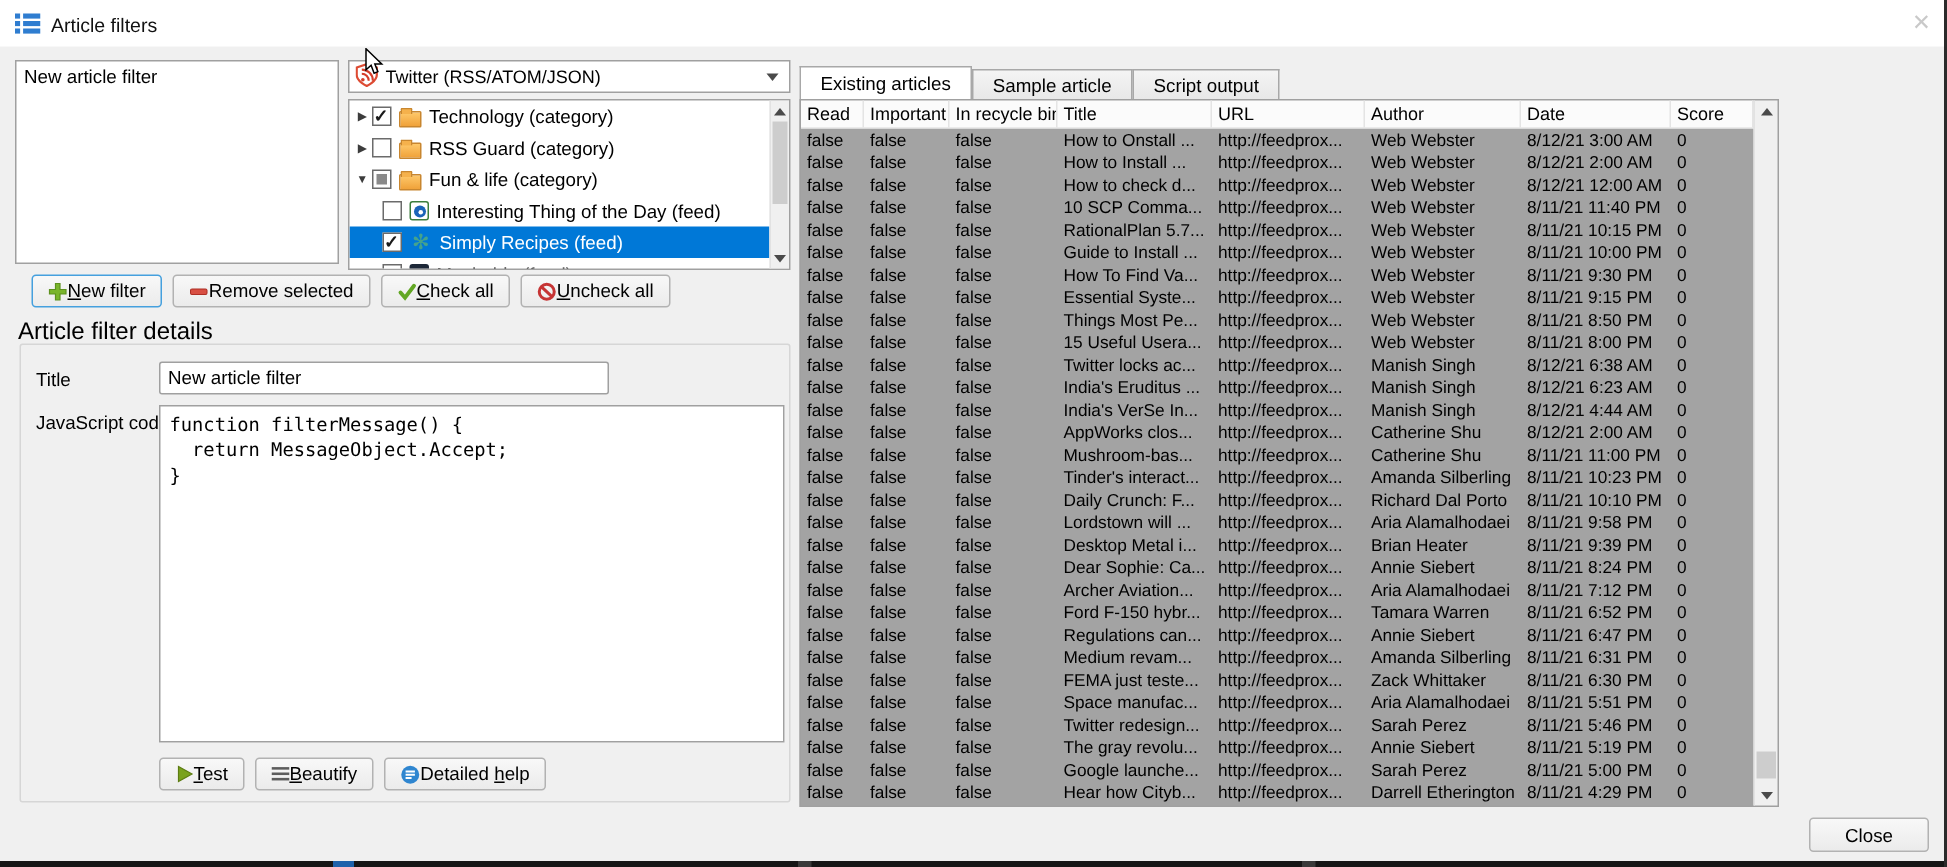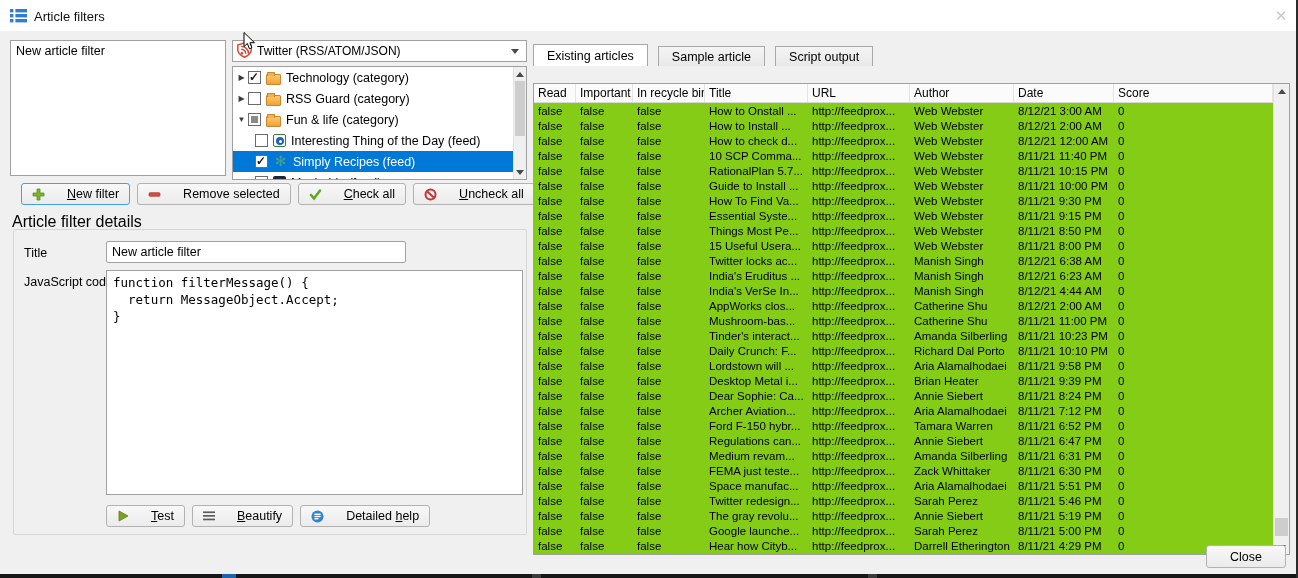--- a/index.html
+++ b/index.html
@@ -58,47 +58,47 @@
   
   .vscroll { position:absolute; top:0; right:0; bottom:0; background:#f0f0f0; border-left:1px solid #e2e2e2; }
   .tree .vscroll { width:13px; }
   .panel .vscroll { width:16px; }
   .sb-btn { position:absolute; left:0; right:0; height:14px; display:flex; align-items:center; justify-content:center; }
   .sb-btn.up { top:0; } .sb-btn.down { bottom:0; }
   .tri-up { width:0; height:0; border-left:4px solid transparent; border-right:4px solid transparent; border-bottom:5px solid #4a4a4a; }
   .tri-down { width:0; height:0; border-left:4px solid transparent; border-right:4px solid transparent; border-top:5px solid #4a4a4a; }
   .sb-thumb { position:absolute; left:1px; right:1px; background:#cdcdcd; }
   
-  .btn { display:inline-flex; align-items:center; justify-content:center; gap:22px; height:22px;
+  .btn { display:inline-flex; align-items:center; justify-content:center; gap:0; height:22px;
          padding:0 10px; background:linear-gradient(#f8f8f8,#ebebeb);
          border:1px solid #b2b2b2; border-radius:3px; font-size:12.5px; white-space:nowrap; cursor:default; }
   .btn.focused { border-color:#45a0de; }
   .toolbar { position:absolute; left:21px; top:183px; display:flex; gap:7px; }
   
   .details-label { position:absolute; left:12px; top:213px; font-size:16px; }
   .groupbox { position:absolute; left:13px; top:229px; width:514px; height:306px;
               border:1px solid #d6d6d6; border-radius:2px; }
   .fl-title { position:absolute; left:10px; top:16px; font-size:12.5px; }
   .fl-code  { position:absolute; left:10px; top:45px; font-size:12.5px; }
   .title-input { position:absolute; left:92px; top:11px; width:300px; height:22px;
                  border:1px solid #a0a0a0; border-radius:2px; padding:0 5px;
                  font-family:"Liberation Sans", sans-serif; font-size:12.5px; background:#fff; }
   .code-area { position:absolute; left:92px; top:40px; width:417px; height:225px;
                border:1px solid #a0a0a0; background:#fff; resize:none; outline:none;
                font-family:"DejaVu Sans Mono", monospace; font-size:12.5px; line-height:17px;
                padding:3px 6px; color:#000; white-space:pre; }
   .details-buttons { position:absolute; left:92px; top:275px; display:flex; gap:7px; }
   
   .tabs { position:absolute; left:533px; top:44px; height:22px; display:flex; align-items:flex-end; }
-  .tab { height:20px; display:flex; align-items:center; padding:0 13px; margin-right:10px;
+  .tab { height:20px; display:flex; align-items:center; padding:0 13px; margin-right:0;
          background:linear-gradient(#f4f4f4,#e8e8e8); border:1px solid #a8a8a8; border-bottom:none;
          font-size:12.5px; }
   .tab.active { height:22px; background:#fff; position:relative; z-index:3; }
-  .panel { position:absolute; left:533px; top:83px; width:757px; height:472px;
-           background:#84cc16; border:1px solid #a0a0a0;
+  .panel { position:absolute; left:533px; top:66px; width:653px; height:472px;
+           background:#a3a3a3; border:1px solid #a0a0a0;
            --cols:42px 57px 72px 103px 102px 104px 100px 1fr; }
   .thead { position:absolute; left:0; top:0; right:16px; height:19px; background:#fbfbfb;
            border-bottom:1px solid #d9d9d9; display:grid; grid-template-columns:var(--cols); }
   .th { padding:0 4px; line-height:18px; font-size:12px; white-space:nowrap; overflow:hidden;
         border-right:1px solid #e4e4e4; }
   .tbody { position:absolute; left:0; top:20px; right:16px; bottom:0; overflow:hidden; }
   .t-row { display:grid; grid-template-columns:var(--cols); height:15px; }
   .t-cell { padding:0 4px; font-size:11.5px; line-height:15px; white-space:nowrap; overflow:hidden; }
   
   .close-btn { position:absolute; left:1206px; top:545px; width:80px; height:23px; }

